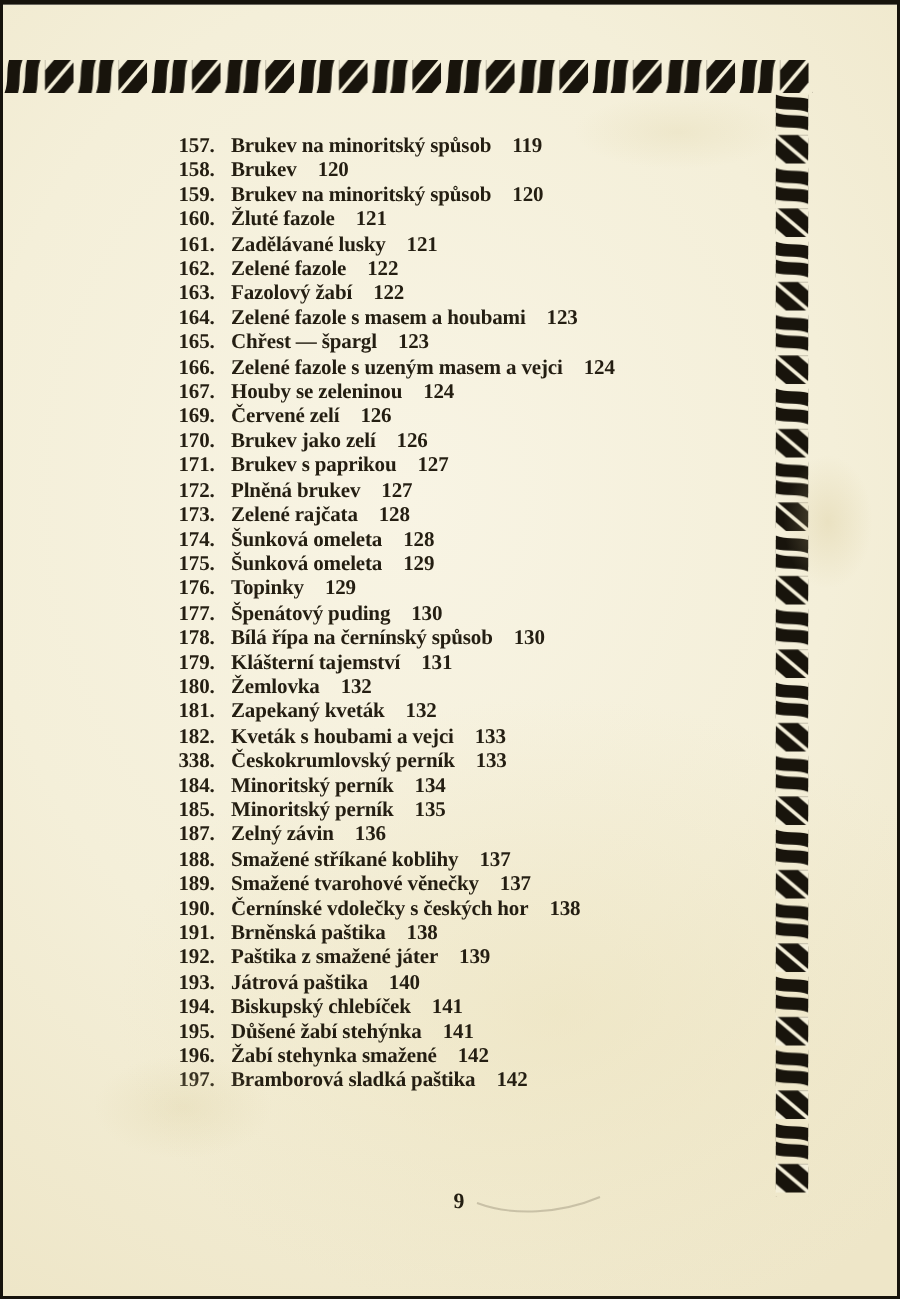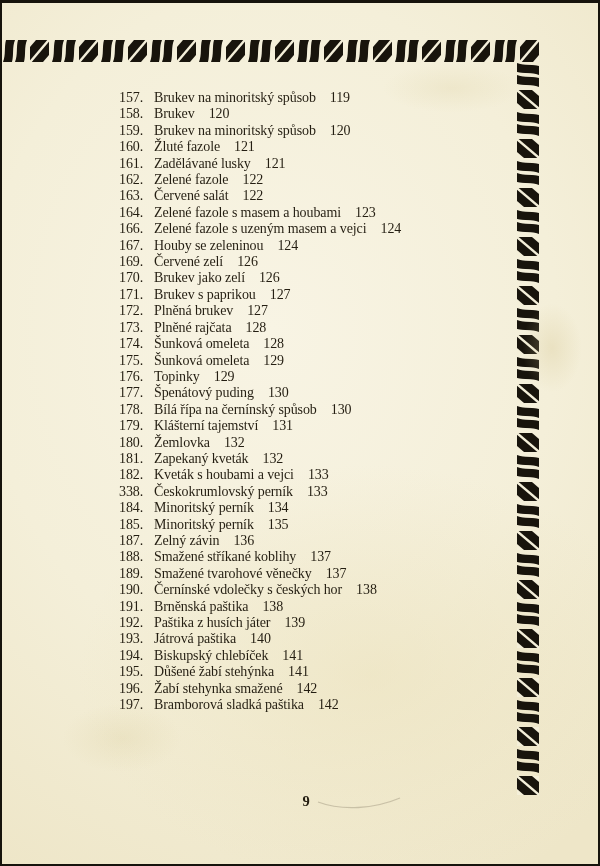--- a/index.html
+++ b/index.html
@@ -13,21 +13,21 @@
     border:solid #16130c;
     border-width:3px 2px 2px 2px;
     overflow:hidden;
     font-family:"Liberation Serif","DejaVu Serif",serif;
     color:#241e12;
   }
   .orn-top{position:absolute;left:0;top:37px;display:block;}
   .orn-right{position:absolute;left:515px;top:59px;display:block;}
   .toc{
     position:absolute;left:117px;top:87px;width:420px;
-    font-size:14px;font-weight:400;line-height:16.4px;
+    font-size:14px;font-weight:700;line-height:16.4px;
     letter-spacing:-0.1px;white-space:nowrap;
   }
   .entry .num{display:inline-block;min-width:29px;}
   .entry .title{margin-left:6px;}
   .entry .pg{margin-left:14px;}
   .folio{
     position:absolute;left:284px;top:790px;width:40px;
     text-align:center;font-size:14.5px;font-weight:600;
   }
   .scratch{position:absolute;left:312px;top:792px;}
@@ -83,39 +83,40 @@
       <div class="entry"><span class="num">158.</span><span class="title">Brukev</span><span class="pg">120</span></div>
 
       <div class="entry"><span class="num">159.</span><span class="title">Brukev na minoritský spůsob</span><span class="pg">120</span></div>
 
       <div class="entry"><span class="num">160.</span><span class="title">Žluté fazole</span><span class="pg">121</span></div>
 
       <div class="entry"><span class="num">161.</span><span class="title">Zadělávané lusky</span><span class="pg">121</span></div>
 
       <div class="entry"><span class="num">162.</span><span class="title">Zelené fazole</span><span class="pg">122</span></div>
 
-      <div class="entry"><span class="num">163.</span><span class="title">Červené salát</span><span class="pg">122</span></div>
+      <div class="entry"><span class="num">163.</span><span class="title">Fazolový žabí</span><span class="pg">122</span></div>
 
       <div class="entry"><span class="num">164.</span><span class="title">Zelené fazole s masem a houbami</span><span class="pg">123</span></div>
 
+      <div class="entry"><span class="num">165.</span><span class="title">Chřest — špargl</span><span class="pg">123</span></div>
 
       <div class="entry"><span class="num">166.</span><span class="title">Zelené fazole s uzeným masem a vejci</span><span class="pg">124</span></div>
 
       <div class="entry"><span class="num">167.</span><span class="title">Houby se zeleninou</span><span class="pg">124</span></div>
 
 
       <div class="entry"><span class="num">169.</span><span class="title">Červené zelí</span><span class="pg">126</span></div>
 
       <div class="entry"><span class="num">170.</span><span class="title">Brukev jako zelí</span><span class="pg">126</span></div>
 
       <div class="entry"><span class="num">171.</span><span class="title">Brukev s paprikou</span><span class="pg">127</span></div>
 
       <div class="entry"><span class="num">172.</span><span class="title">Plněná brukev</span><span class="pg">127</span></div>
 
-      <div class="entry"><span class="num">173.</span><span class="title">Plněné rajčata</span><span class="pg">128</span></div>
+      <div class="entry"><span class="num">173.</span><span class="title">Zelené rajčata</span><span class="pg">128</span></div>
 
       <div class="entry"><span class="num">174.</span><span class="title">Šunková omeleta</span><span class="pg">128</span></div>
 
       <div class="entry"><span class="num">175.</span><span class="title">Šunková omeleta</span><span class="pg">129</span></div>
 
       <div class="entry"><span class="num">176.</span><span class="title">Topinky</span><span class="pg">129</span></div>
 
       <div class="entry"><span class="num">177.</span><span class="title">Špenátový puding</span><span class="pg">130</span></div>
 
       <div class="entry"><span class="num">178.</span><span class="title">Bílá řípa na černínský spůsob</span><span class="pg">130</span></div>
@@ -138,21 +139,21 @@
       <div class="entry"><span class="num">187.</span><span class="title">Zelný závin</span><span class="pg">136</span></div>
 
       <div class="entry"><span class="num">188.</span><span class="title">Smažené stříkané koblihy</span><span class="pg">137</span></div>
 
       <div class="entry"><span class="num">189.</span><span class="title">Smažené tvarohové věnečky</span><span class="pg">137</span></div>
 
       <div class="entry"><span class="num">190.</span><span class="title">Černínské vdolečky s českých hor</span><span class="pg">138</span></div>
 
       <div class="entry"><span class="num">191.</span><span class="title">Brněnská paštika</span><span class="pg">138</span></div>
 
-      <div class="entry"><span class="num">192.</span><span class="title">Paštika z husích játer</span><span class="pg">139</span></div>
+      <div class="entry"><span class="num">192.</span><span class="title">Paštika z smažené játer</span><span class="pg">139</span></div>
 
       <div class="entry"><span class="num">193.</span><span class="title">Játrová paštika</span><span class="pg">140</span></div>
 
       <div class="entry"><span class="num">194.</span><span class="title">Biskupský chlebíček</span><span class="pg">141</span></div>
 
       <div class="entry"><span class="num">195.</span><span class="title">Důšené žabí stehýnka</span><span class="pg">141</span></div>
 
       <div class="entry"><span class="num">196.</span><span class="title">Žabí stehynka smažené</span><span class="pg">142</span></div>
 
       <div class="entry"><span class="num">197.</span><span class="title">Bramborová sladká paštika</span><span class="pg">142</span></div>

